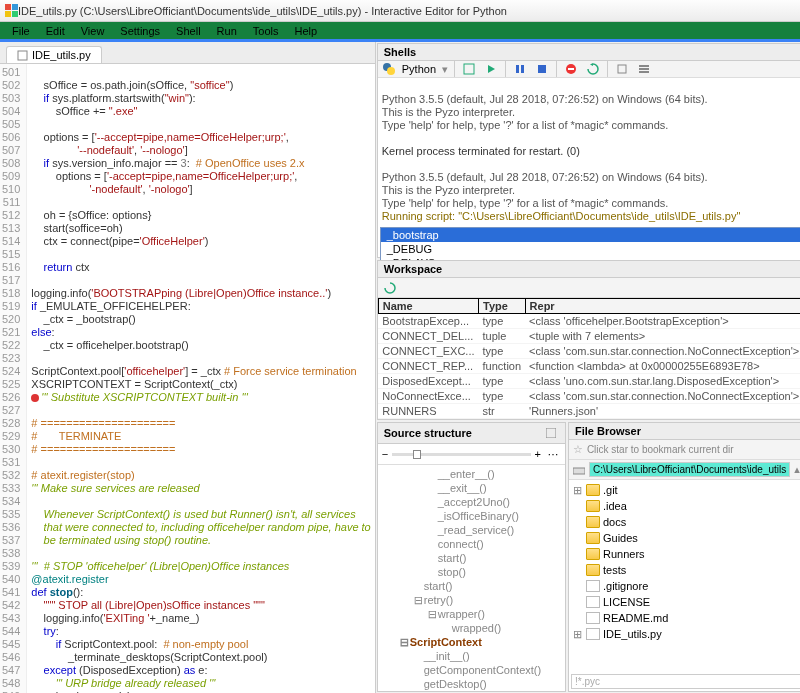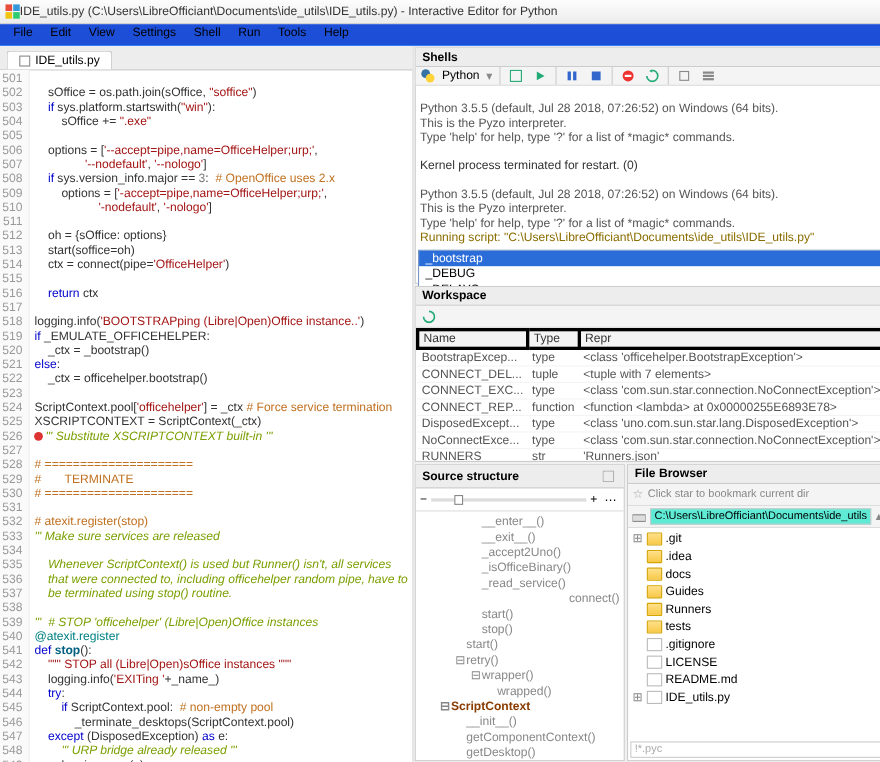--- a/index.html
+++ b/index.html
@@ -1,19 +1,19 @@
 <!DOCTYPE html>
 <html><head>
 <meta charset="utf-8">
 <style>
 * { margin: 0; padding: 0; box-sizing: border-box; font-family: "Segoe UI", Tahoma, sans-serif; font-size: 11px; }
 body { width: 800px; height: 693px; background: #f0f0f0; overflow: hidden; }
 .title-bar { height: 22px; background: linear-gradient(#fdfdfd,#ececec); display: flex; align-items: center; padding: 0 4px; border-bottom: 1px solid #ccc; }
 .title-bar .txt { font-size: 11px; color: #333; }
-.menu-bar { height: 20px; background: #1d4ed8; display: flex; align-items: flex-start; border-bottom: 1px solid #3b82f6; padding-left: 4px; }
+.menu-bar { height: 20px; background: #15803d; display: flex; align-items: flex-end; border-bottom: 3px solid #3b82f6; padding-left: 4px; }
 .menu-bar .item { padding: 2px 8px; cursor: pointer; }
 .main { display: flex; height: calc(100% - 42px); }
 .left-pane { width: 400px; background: #fff; display: flex; flex-direction: column; border-right: 1px solid #ccc; }
 .tab-bar { height: 22px; background: #ededed; display: flex; align-items: flex-end; padding-left: 6px; border-bottom: 1px solid #ccc; }
 .tab { background: #fff; border: 1px solid #ccc; border-bottom: none; padding: 2px 10px; border-radius: 3px 3px 0 0; font-size: 11px; display:flex; align-items:center; gap:4px;}
 .code-area { flex: 1; overflow: auto; display: flex; font-family: Consolas, monospace; font-size: 10.5px; line-height: 13px; }
 .gutter { background: #fafafa; color: #999; text-align: right; padding: 2px 6px 2px 2px; border-right: 1px solid #eee; user-select:none; }
 .code { padding: 2px 4px; white-space: pre; color: #333; flex:1; }
 .kw { color: #0000cc; font-weight: normal; }
 .str { color: #a31515; }
@@ -28,21 +28,21 @@
 .panel-hdr { background: #ededed; padding: 2px 6px; font-weight: bold; border-bottom: 1px solid #ccc; font-size:11px; }
 .shell-toolbar { height: 22px; background: #f4f4f4; display: flex; align-items: center; gap: 6px; padding: 0 4px; border-bottom: 1px solid #ddd; }
 .tb-btn { width: 16px; height: 16px; display:inline-flex; align-items:center; justify-content:center; cursor:pointer; }
 .sep { width:1px; height:16px; background:#ccc; }
 .shell-out { font-family: Consolas, monospace; font-size: 10.5px; line-height: 13px; padding: 2px 4px; color: #555; white-space: pre-wrap; }
 .shell-dropdown { border: 1px solid #7a97c4; background: #fff; margin: 2px; font-family: Consolas, monospace; font-size: 11px; }
 .shell-dropdown .opt { padding: 1px 6px; }
 .shell-dropdown .opt.sel { background: #2a6dd8; color: #fff; }
 .ws-toolbar { height: 20px; background:#f4f4f4; border-bottom:1px solid #ddd; display:flex; align-items:center; padding:0 4px; gap:4px;}
 table.ws { width: 100%; border-collapse: collapse; font-size: 10.5px; }
-table.ws th { text-align: left; background: #f4f4f4; border: 3px solid #000000; padding: 1px 4px; font-weight:normal; color:#333;}
+table.ws th { text-align: left; background: #f4f4f4; border: 1px solid #000000; padding: 1px 4px; font-weight:bold; color:#333;}
 table.ws td { padding: 1px 4px; border-bottom: 1px solid #f4f4f4; color:#555; white-space:nowrap; overflow:hidden; text-overflow:ellipsis; }
 .bottom-row { display:flex; flex:1; min-height:0;}
 .source-panel { flex:1.3; display:flex; flex-direction:column; }
 .filebrw-panel { flex:1; display:flex; flex-direction:column; }
 .tree { font-size: 10.5px; line-height: 14px; padding: 2px 4px; overflow:auto; flex:1;}
 .tnode { white-space:nowrap; }
 .tnode .exp { display:inline-block; width:10px; color:#888; cursor:pointer;}
 .tnode.meth { color: #888; }
 .tnode.cls { color: #8a3c00; font-weight:bold;}
 .fb-row { display:flex; align-items:center; gap:3px; padding:1px 0;}
@@ -404,21 +404,21 @@
             </div>
             <span>+</span>
           <span class="tb-btn">⋯</span>
         </div>
         <div class="tree" id="src-tree">
             <div class="tnode meth" style="padding-left: 46px;"><span class="exp"></span>__enter__()</div>
             <div class="tnode meth" style="padding-left: 46px;"><span class="exp"></span>__exit__()</div>
             <div class="tnode meth" style="padding-left: 46px;"><span class="exp"></span>_accept2Uno()</div>
             <div class="tnode meth" style="padding-left: 46px;"><span class="exp"></span>_isOfficeBinary()</div>
             <div class="tnode meth" style="padding-left: 46px;"><span class="exp"></span>_read_service()</div>
-            <div class="tnode meth" style="padding-left: 46px; text-align: right;"><span class="exp"></span>connect()</div>
+            <div class="tnode meth" style="padding-left: 46px;"><span class="exp"></span>connect()</div>
             <div class="tnode meth" style="padding-left: 46px;"><span class="exp"></span>start()</div>
             <div class="tnode meth" style="padding-left: 46px;"><span class="exp"></span>stop()</div>
             <div class="tnode meth" style="padding-left: 32px;"><span class="exp"></span>start()</div>
             <div class="tnode meth" style="padding-left: 32px;"><span class="exp">⊟</span>retry()</div>
             <div class="tnode meth" style="padding-left: 46px;"><span class="exp">⊟</span>wrapper()</div>
             <div class="tnode meth" style="padding-left: 60px;"><span class="exp"></span>wrapped()</div>
             <div class="tnode cls" style="padding-left: 18px;"><span class="exp">⊟</span>ScriptContext</div>
             <div class="tnode meth" style="padding-left: 32px;"><span class="exp"></span>__init__()</div>
             <div class="tnode meth" style="padding-left: 32px;"><span class="exp"></span>getComponentContext()</div>
             <div class="tnode meth" style="padding-left: 32px;"><span class="exp"></span>getDesktop()</div>

